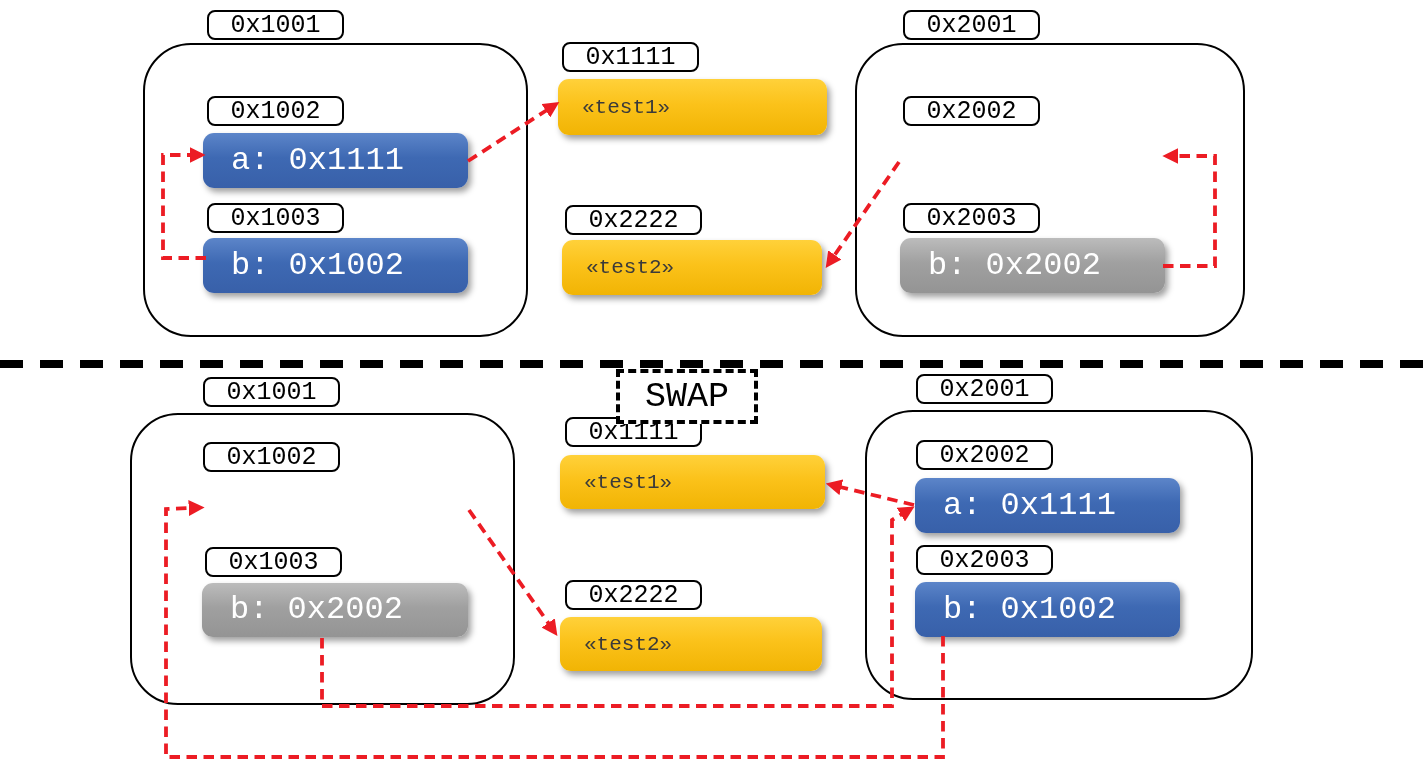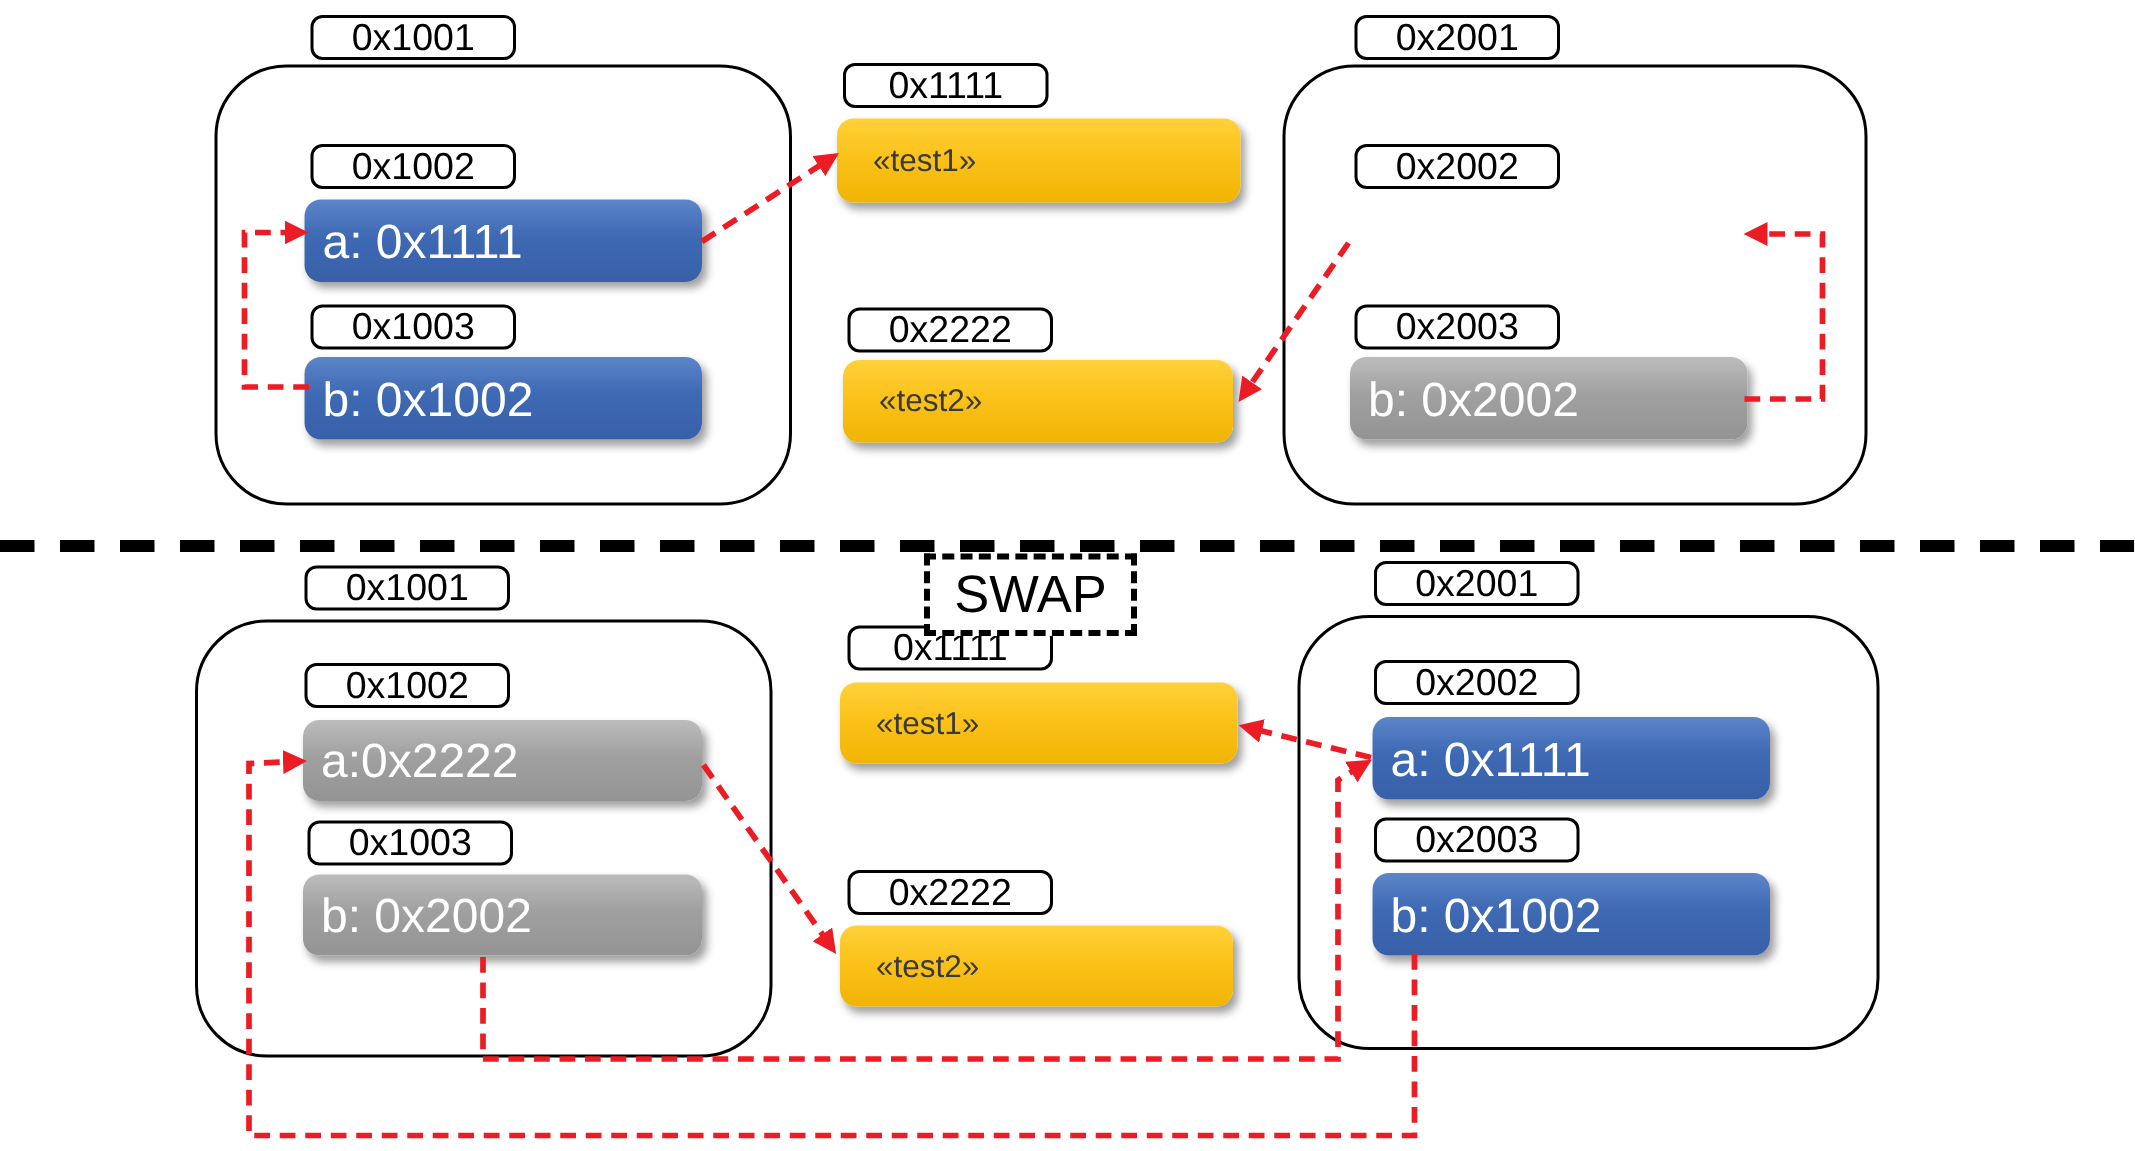--- a/index.html
+++ b/index.html
@@ -1,33 +1,33 @@
 <!DOCTYPE html>
 <html><head>
 <meta charset="utf-8">
 <style>
   html,body{margin:0;padding:0;background:#ffffff;}
   .canvas{
     position:relative;width:1423px;height:767px;background:#ffffff;overflow:hidden;
-    font-family:Liberation Sans, sans-serif;
+    font-family:Liberation Mono, monospace;
   }
   .frame{
     position:absolute;box-sizing:border-box;background:#ffffff;
     border:2.5px solid #000;border-radius:48px;z-index:1;
   }
   .tag{
     position:absolute;box-sizing:border-box;background:#ffffff;
     border:2.5px solid #000;border-radius:8px;
     width:137px;height:30px;z-index:2;
     display:flex;align-items:center;justify-content:center;
     font-size:25px;line-height:1;color:#000;
   }
   .cell{
     position:absolute;box-sizing:border-box;width:265px;height:55px;z-index:2;
-    border-radius:11px;display:flex;align-items:center;padding-left:12px;
+    border-radius:11px;display:flex;align-items:center;padding-left:28px;
     font-size:32px;line-height:1;color:#ffffff;
     box-shadow:3px 4px 6px rgba(0,0,0,0.38);
   }
   .cell.blue{background:linear-gradient(180deg,#5c85c9 0%,#3e69b3 45%,#3860a9 100%);}
   .cell.gray{background:linear-gradient(180deg,#bcbcbc 0%,#a0a0a0 45%,#949494 100%);}
   .cell.yellow{
     background:linear-gradient(180deg,#ffd13a 0%,#fbc21a 45%,#f1b404 100%);
     color:#3a3a3a;padding-left:24px;font-size:21px;
   }
   .swapbox{
@@ -57,21 +57,20 @@
 
   <div class="frame" style="left:855px;top:43px;width:390px;height:294px"></div>
   <div class="tag" style="left:903px;top:10px">0x2001</div>
   <div class="tag" style="left:903px;top:96px">0x2002</div>
   <div class="tag" style="left:903px;top:203px">0x2003</div>
   <div class="cell gray" style="left:900px;top:238px">b: 0x2002</div>
 
   <div class="frame" style="left:130px;top:413px;width:385px;height:292px"></div>
   <div class="tag" style="left:203px;top:377px">0x1001</div>
   <div class="tag" style="left:203px;top:442px">0x1002</div>
-  <div class="cell gray" style="left:202px;top:480px;width:266px;height:54px">a:0x2222</div>
   <div class="tag" style="left:205px;top:547px">0x1003</div>
   <div class="cell gray" style="left:202px;top:583px;width:266px;height:54px">b: 0x2002</div>
 
   <div class="tag" style="left:565px;top:417px">0x1111</div>
   <div class="cell yellow" style="left:560px;top:455px;height:54px">«test1»</div>
   <div class="tag" style="left:565px;top:580px">0x2222</div>
   <div class="cell yellow" style="left:560px;top:617px;width:262px;height:54px">«test2»</div>
 
   <div class="frame" style="left:865px;top:410px;width:388px;height:290px"></div>
   <div class="tag" style="left:916px;top:374px">0x2001</div>

